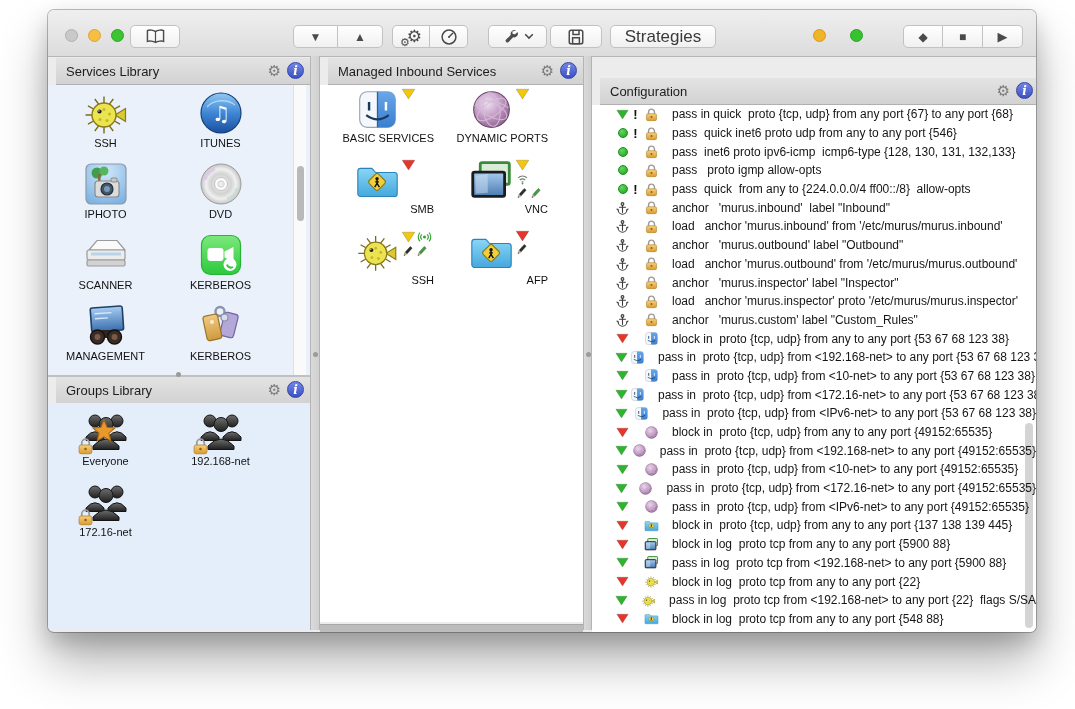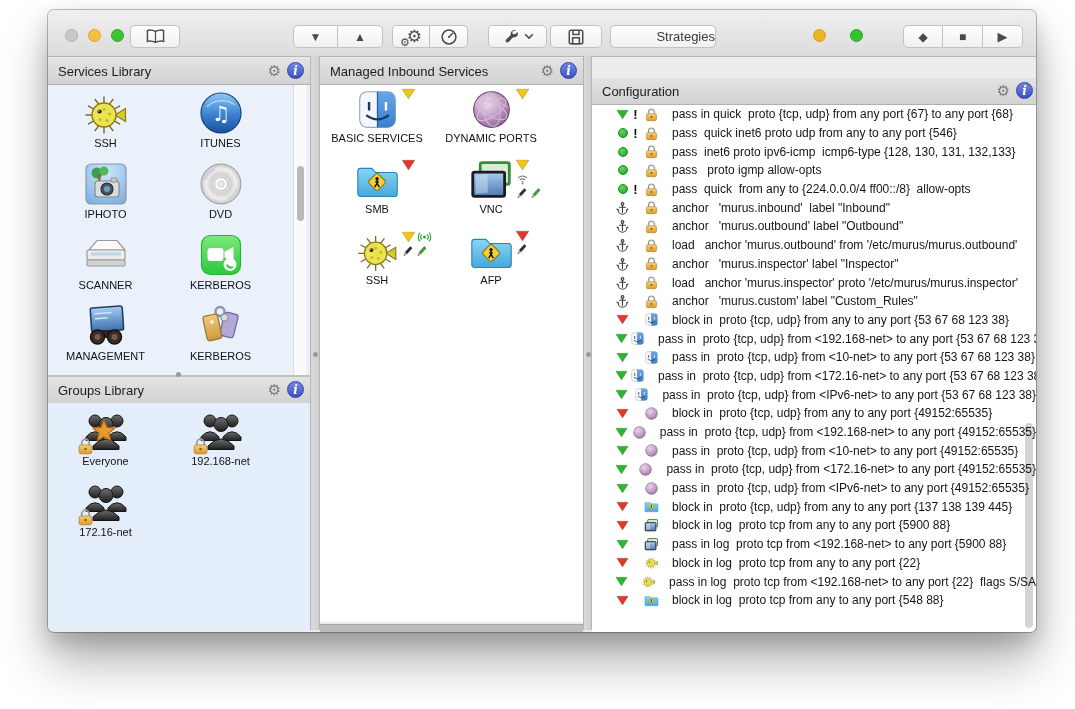--- a/index.html
+++ b/index.html
@@ -20,32 +20,32 @@
   .seg .sbtn:first-child{border-left:1px solid #c2c2c2;border-radius:5px 0 0 5px;}
   .seg .sbtn:last-child{border-radius:0 5px 5px 0;}
   .glyph{font-size:12px;line-height:1;}
   .glyph.play{font-size:13px;}
   .gearwrap{position:relative;width:22px;height:20px;}
   .gearwrap .gB{position:absolute;right:0;top:0;font-size:17px;line-height:20px;color:#4c4c4c;}
   .gearwrap .gS{position:absolute;left:0;bottom:-1px;font-size:11px;line-height:11px;color:#4c4c4c;}
   .statuslight{position:absolute;top:19px;width:13px;height:13px;border-radius:50%;box-sizing:border-box;}
   .statuslight.y{left:765px;background:#f0b429;border:1px solid #d69a1e;}
   .statuslight.g{left:802px;background:#35c42e;border:1px solid #27a422;}
-  .strat{font-size:13px;color:#3a3a3a;justify-content:flex-end;}
+  .strat{font-size:17px;color:#3a3a3a;}
   
   .col{position:absolute;top:48px;height:572px;}
   .col-left{left:0;width:262px;}
   .col-mid{left:272px;width:263px;}
   .col-right{left:544px;width:444px;margin-top:20px;}
   .vdiv{position:absolute;top:46px;height:574px;background:linear-gradient(90deg,#dadada,#cfcfcf);box-sizing:border-box;
     border-left:1px solid #b4b4b4;border-right:1px solid #b4b4b4;}
   .vdiv.d1{left:262px;width:10px;}
   .vdiv.d2{left:535px;width:9px;}
   .divdot{position:absolute;width:5px;height:5px;border-radius:50%;background:#9b9b9b;}
-  .panel-header{position:absolute;left:0;right:0;height:26px;background:linear-gradient(#e3e3e3,#d2d2d2);border-bottom:1px solid #b0b0b0;}
+  .panel-header{position:absolute;left:8px;right:0;height:26px;background:linear-gradient(#e3e3e3,#d2d2d2);border-bottom:1px solid #b0b0b0;}
   .panel-title{position:absolute;left:10px;top:6px;font-size:13px;color:#1d1d1d;}
   .hdr-gear{position:absolute;right:29px;top:4px;font-size:15px;line-height:17px;color:#7c7c7c;}
   .hdr-info{position:absolute;right:6px;top:4px;width:17px;height:17px;border-radius:50%;background:linear-gradient(#7386e6,#3b51c3);
     border:1px solid #3444a6;color:#fff;font-family:"DejaVu Serif",serif;font-style:italic;font-weight:bold;font-size:12px;
     text-align:center;line-height:16px;box-sizing:border-box;}
   
   .svc-content{position:absolute;left:0;right:0;top:27px;height:290px;background:#eaf1fb;overflow:hidden;}
   .svc-track{position:absolute;right:4px;top:27px;height:290px;width:12px;background:#fafafa;border-left:1px solid #e0e0e0;}
   .svc-thumb{position:absolute;right:6px;top:108px;width:7px;height:55px;border-radius:4px;background:#b9b9b9;}
   .hdivider{position:absolute;left:0;right:0;top:317px;height:2px;background:#c0c0c0;}
@@ -53,21 +53,21 @@
   .grp-content{position:absolute;left:0;right:0;top:345px;bottom:0;background:#e4eefa;overflow:hidden;}
   .lib-grid{display:flex;flex-wrap:wrap;padding-top:4px;}
   .lib-item{width:115px;height:71px;text-align:center;position:relative;}
   .lib-item .iconbox{position:relative;width:48px;height:48px;margin:0 auto;}
   .item-label{font-size:11px;color:#111;margin-top:0px;white-space:nowrap;}
   .ov-star{position:absolute;left:9px;top:11px;}
   .ov-lock{position:absolute;left:-6px;bottom:0px;}
   
   .mid-content{position:absolute;left:0;right:0;top:27px;height:537px;background:#ffffff;overflow:hidden;}
   .mid-grid{display:flex;flex-wrap:wrap;padding-top:2px;}
-  .mid-item{width:114px;height:71px;text-align:center;position:relative;}
+  .mid-item{width:114px;height:71px;text-align:right;position:relative;}
   .mid-item .iconbox{position:relative;width:45px;height:45px;margin:0 auto;}
   .badge-col{position:absolute;left:81px;top:1px;display:flex;flex-direction:column;align-items:flex-start;gap:1px;}
   .badge-row{display:flex;gap:1px;align-items:center;}
   .hscroll{position:absolute;left:0;right:0;top:566px;height:7px;background:#bcbcbc;border-top:1px solid #a8a8a8;}
   
   .cfg-content{position:absolute;left:0;right:0;top:27px;height:537px;background:#ffffff;overflow:hidden;}
   .cfg-row{display:flex;align-items:center;height:18.7px;padding-left:23px;overflow:hidden;}
   .mslot{width:15px;display:flex;justify-content:center;align-items:center;}
   .aslot{width:11px;text-align:center;font-weight:bold;font-size:13px;color:#111;}
   .islot{width:16px;margin-left:2px;display:flex;justify-content:center;align-items:center;}
@@ -714,20 +714,34 @@
               <svg width="13" height="14" class="anch">
                 <use href="#sym-anchor"></use>
               </svg>
             </span>
             <span class="aslot"></span>
             <span class="islot">
               <svg width="15" height="15">
                 <use href="#sym-padlock"></use>
               </svg>
             </span>
+            <span class="rtext">load   anchor 'murus.inbound' from '/etc/murus/murus.inbound'</span>
+          </div>
+          <div class="cfg-row">
+            <span class="mslot">
+              <svg width="13" height="14" class="anch">
+                <use href="#sym-anchor"></use>
+              </svg>
+            </span>
+            <span class="aslot"></span>
+            <span class="islot">
+              <svg width="15" height="15">
+                <use href="#sym-padlock"></use>
+              </svg>
+            </span>
             <span class="rtext">anchor   'murus.outbound' label "Outbound"</span>
           </div>
           <div class="cfg-row">
             <span class="mslot">
               <svg width="13" height="14" class="anch">
                 <use href="#sym-anchor"></use>
               </svg>
             </span>
             <span class="aslot"></span>
             <span class="islot">

